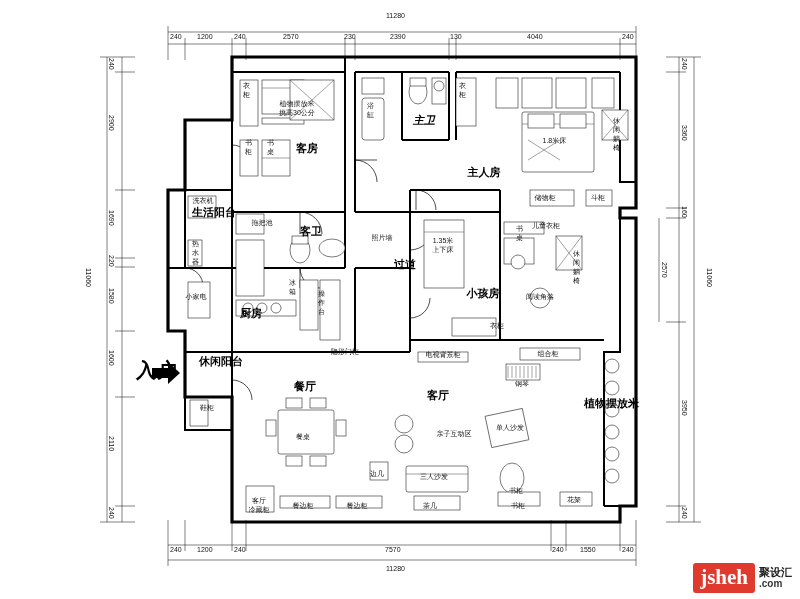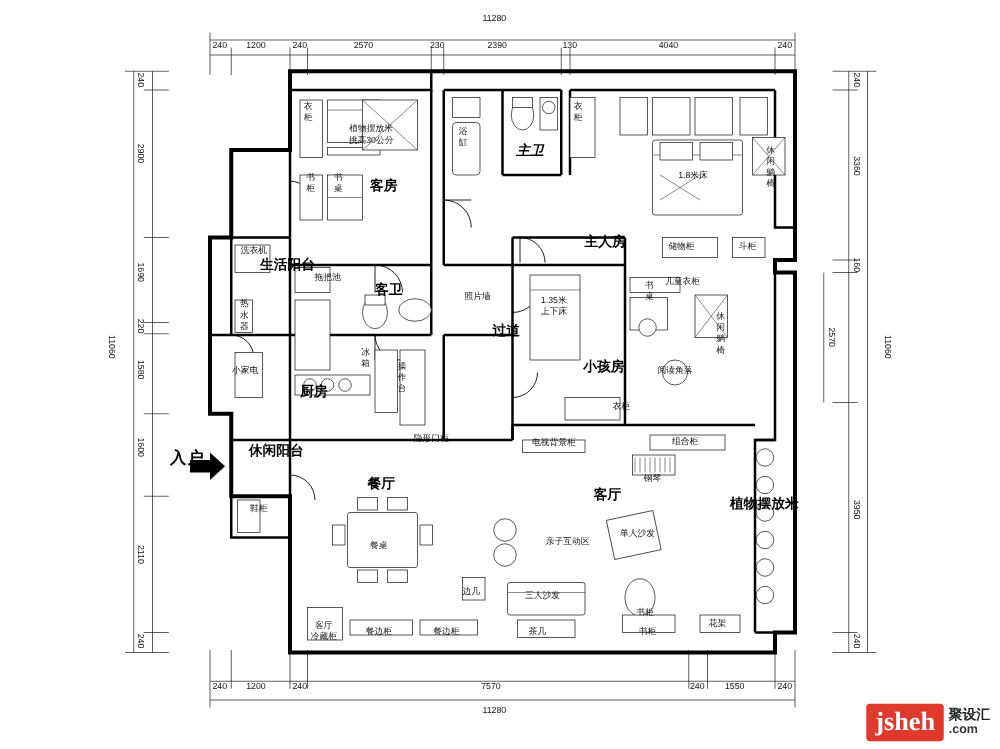--- a/index.html
+++ b/index.html
@@ -5,21 +5,21 @@
   html,body{margin:0;padding:0;}
   body{
     width:800px;height:599px;background:#ffffff;
     font-family:"Liberation Sans","DejaVu Sans",sans-serif;
     position:relative;overflow:hidden;color:#111;
   }
   .plan{position:absolute;left:0;top:0;width:800px;height:599px;}
   .lbl{position:absolute;font-size:7px;line-height:1;color:#111;white-space:nowrap;}
   .dim{position:absolute;font-size:7px;color:#111;white-space:nowrap;}
   .room{position:absolute;font-size:11px;font-weight:bold;color:#000;white-space:nowrap;}
-  .entry{position:absolute;font-size:13px;font-weight:bold;color:#000;letter-spacing:1px;}
+  .entry{position:absolute;font-size:20px;font-weight:bold;color:#000;letter-spacing:1px;}
   .wm{position:absolute;right:8px;bottom:6px;display:flex;align-items:center;gap:4px;margin-top:35px;}
   .wm-badge{
     background:#e03a2f;color:#fff;font-weight:bold;font-size:21px;
     padding:2px 7px 3px 7px;border-radius:3px;font-family:"Liberation Serif",serif;
   }
   .wm-txt{font-size:10px;color:#333;line-height:1.05;font-weight:bold;}
   .wm-txt b{display:block;font-size:11px;color:#222;}
 </style>
 </head>
 <body>
@@ -325,30 +325,30 @@
 <div class="dim v" style="left:681px;top:206px;writing-mode:vertical-rl;">160</div>
 <div class="dim v" style="left:661px;top:262px;writing-mode:vertical-rl;">2570</div>
 <div class="dim v" style="left:681px;top:400px;writing-mode:vertical-rl;">3950</div>
 <div class="dim v" style="left:681px;top:507px;writing-mode:vertical-rl;">240</div>
 
 <div class="entry" style="left:136px;top:357px;">入户</div>
 
 <div id="room-layer">
     <div class="room" style="left: 296px; top: 141px;">客房</div>
     <div class="room" style="left: 413px; top: 113px; font-style: italic;">主卫</div>
-    <div class="room" style="left: 467.5px; top: 186px;">主人房</div>
+    <div class="room" style="left: 467.5px; top: 165px;">主人房</div>
     <div class="room" style="left: 300px; top: 224px;">客卫</div>
     <div class="room" style="left: 394px; top: 257px;">过道</div>
     <div class="room" style="left: 466.5px; top: 286px;">小孩房</div>
     <div class="room" style="left: 240px; top: 306px;">厨房</div>
     <div class="room" style="left: 294px; top: 379px;">餐厅</div>
-    <div class="room" style="left: 427px; top: 388px; margin-left: 48px;">客厅</div>
+    <div class="room" style="left: 427px; top: 388px;">客厅</div>
   </div>
 <div id="roomv-layer">
-    <div class="room" style="left: 208px; top: 206px; width: 22px; line-height: 12px; text-align: center;">生活阳台</div>
+    <div class="room" style="left: 192px; top: 206px; width: 22px; line-height: 12px; text-align: center;">生活阳台</div>
     <div class="room" style="left: 199px; top: 355px; width: 22px; line-height: 12px; text-align: center;">休闲阳台</div>
     <div class="room" style="left: 584px; top: 397px; width: 22px; line-height: 12px; text-align: center;">植物摆放米</div>
   </div>
 <div id="label-layer">
     <div class="lbl" style="width: 9px; white-space: normal; line-height: 9px; left: 243px; top: 81px;">衣柜</div>
     <div class="lbl" style="white-space: pre-line; text-align: center; line-height: 9px; left: 279px; top: 99px;">植物摆放米
 挑高30公分</div>
     <div class="lbl" style="width: 9px; white-space: normal; line-height: 9px; left: 245px; top: 138px;">书柜</div>
     <div class="lbl" style="width: 9px; white-space: normal; line-height: 9px; left: 267px; top: 138px;">书桌</div>
     <div class="lbl" style="width: 9px; white-space: normal; line-height: 9px; left: 367px; top: 101px;">浴缸</div>

